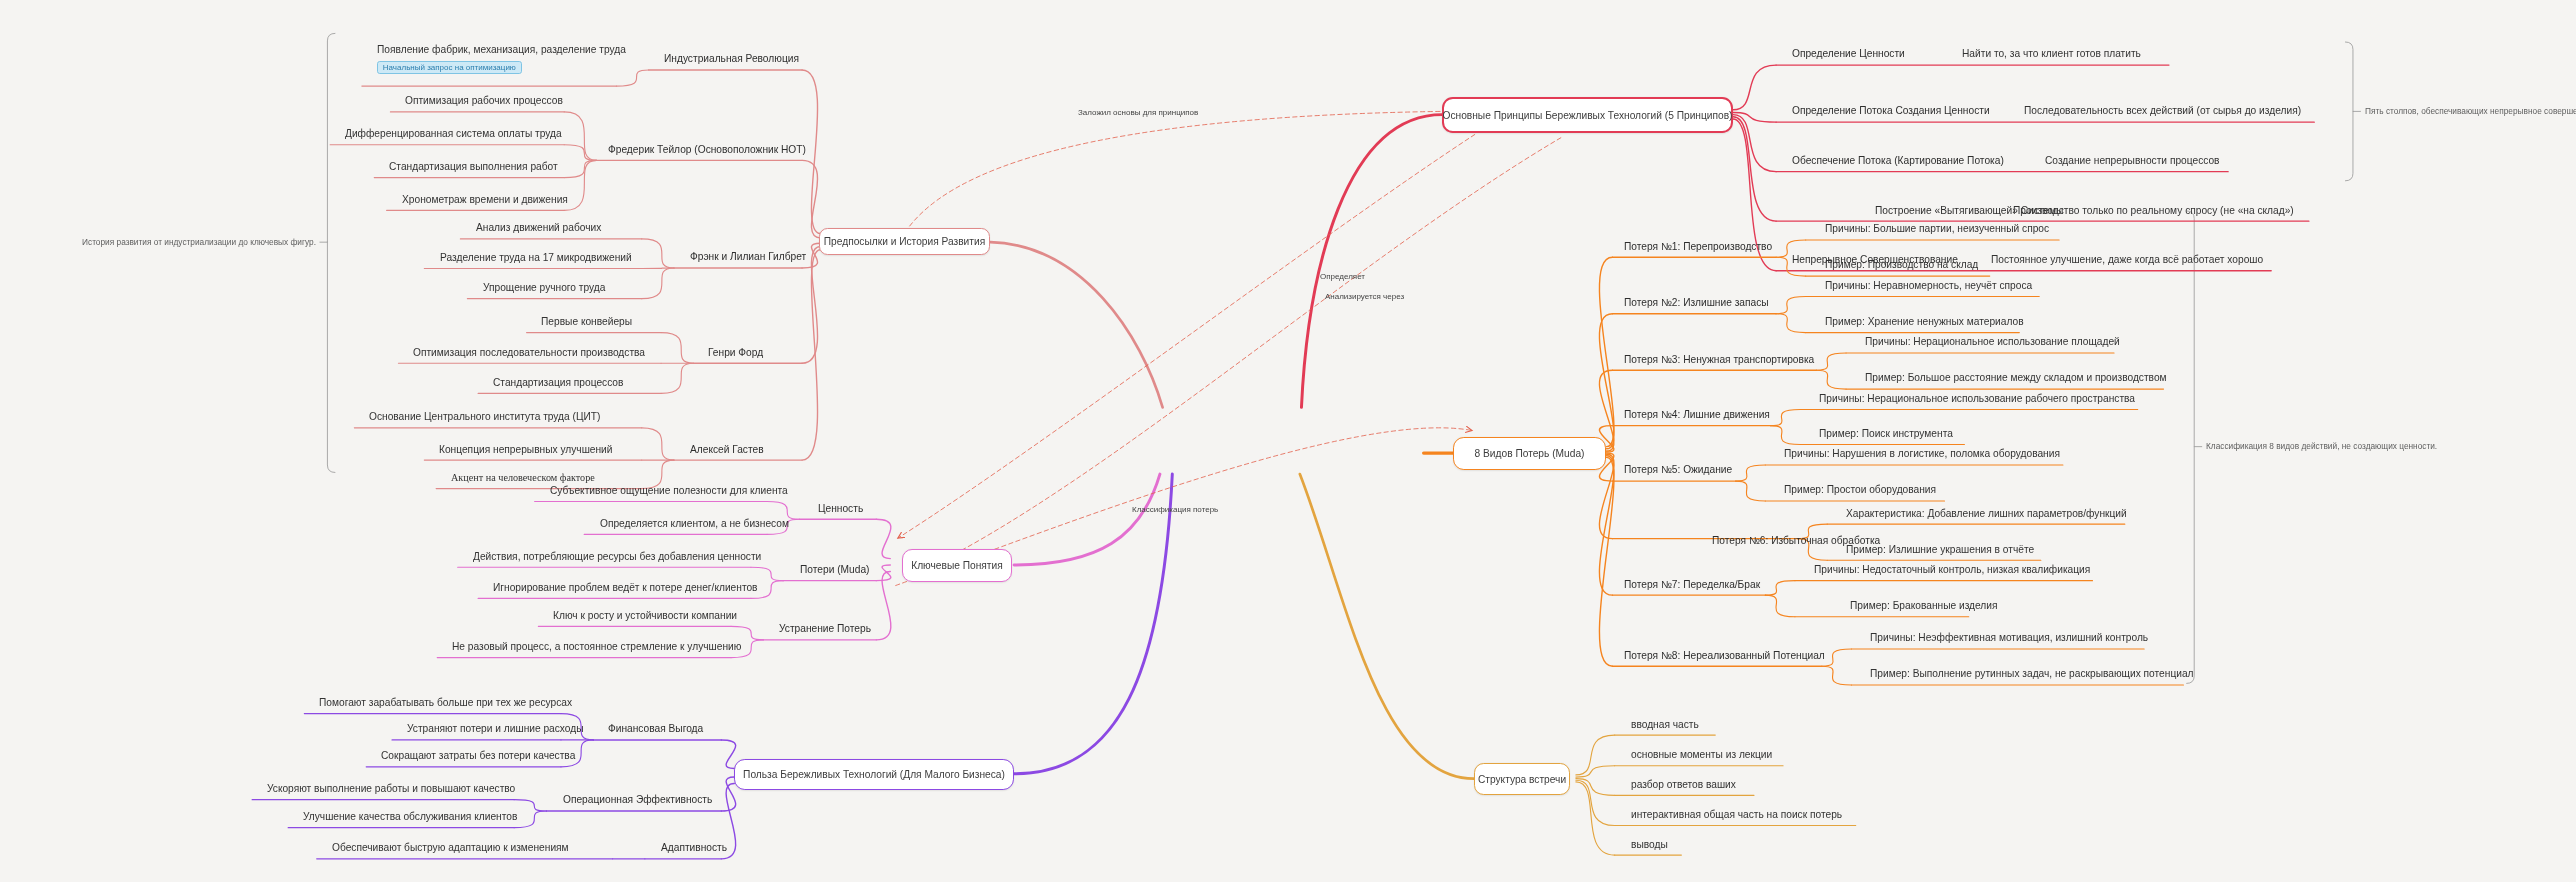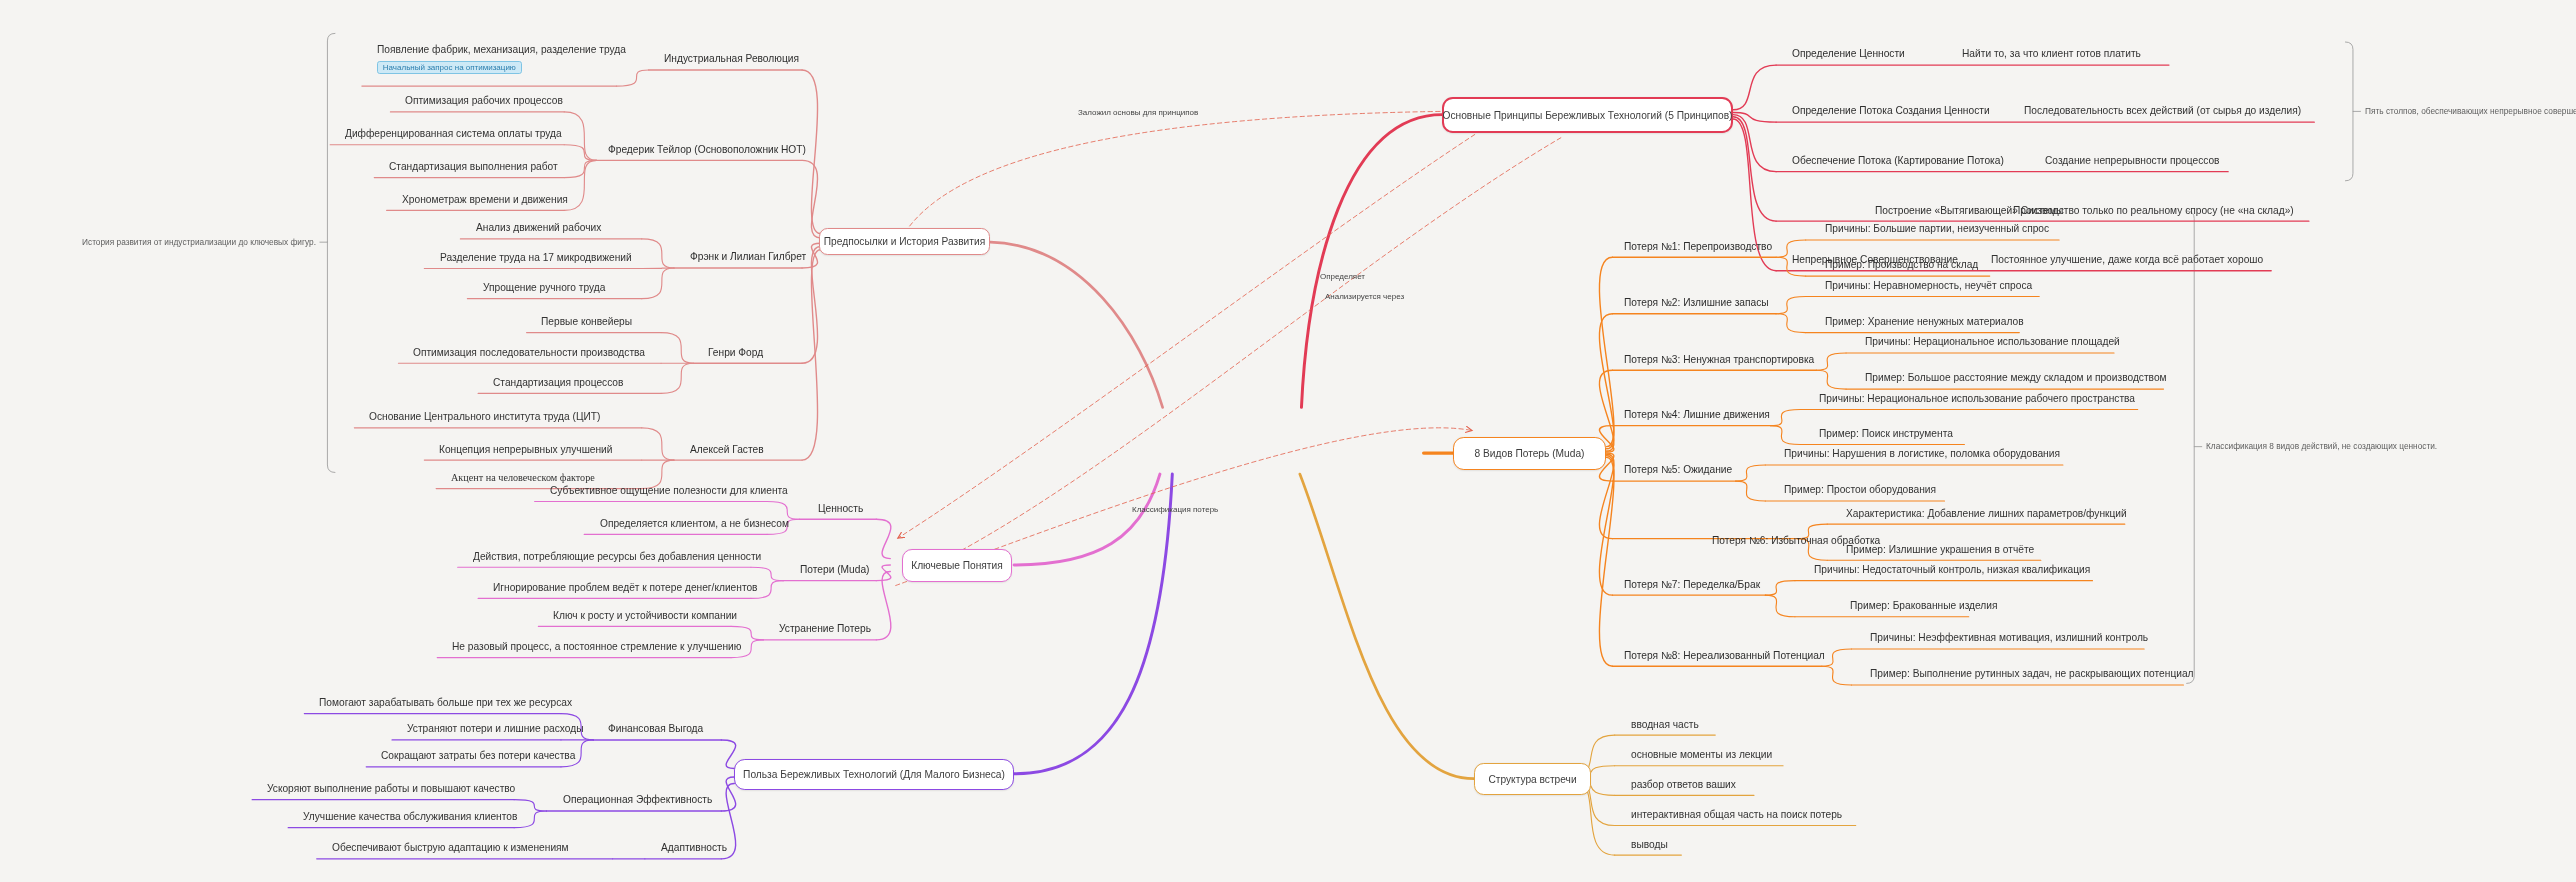--- a/index.html
+++ b/index.html
@@ -202,21 +202,21 @@
   </div>
   <div class="node" id="n-ben" style="left:734px;top:759px;width:280px;height:31px;border:1.9px solid #8C49E3;border-radius:10.8px;">
     <span>Польза Бережливых Технологий (Для Малого Бизнеса)</span>
   </div>
   <div class="node" id="n-pri" style="left:1442px;top:97px;width:291px;height:36px;border:2.2px solid #E23B55;border-radius:10.8px;">
     <span>Основные Принципы Бережливых Технологий (5 Принципов)</span>
   </div>
   <div class="node" id="n-los" style="left:1453px;top:437px;width:153px;height:33px;border:1.9px solid #F5841F;border-radius:10.8px;">
     <span>8 Видов Потерь (Muda)</span>
   </div>
-  <div class="node" id="n-mee" style="left:1474px;top:763px;width:117px;height:32px;border:1.6px solid #E3A43F;border-radius:9.7px;">
+  <div class="node" id="n-mee" style="left:1474px;top:763px;width:96px;height:32px;border:1.6px solid #E3A43F;border-radius:9.7px;">
     <span>Структура встречи</span>
   </div>
 
 
   <div class="annot" style="right:2260px;top:237px;">История развития от индустриализации до ключевых фигур.</div>
   <div class="annot" style="left:2365px;top:106px;">Пять столпов, обеспечивающих непрерывное совершенствование.</div>
   <div class="annot" style="left:2206px;top:441px;">Классификация 8 видов действий, не создающих ценности.</div>
 
   <div class="linklbl" style="left:1078px;top:108px;">Заложил основы для принципов</div>
   <div class="linklbl" style="left:1320px;top:272px;">Определяет</div>

